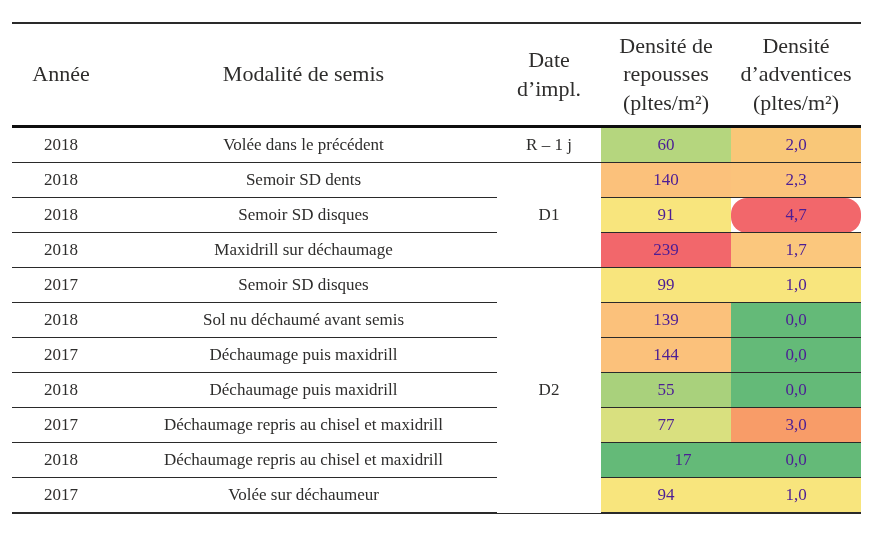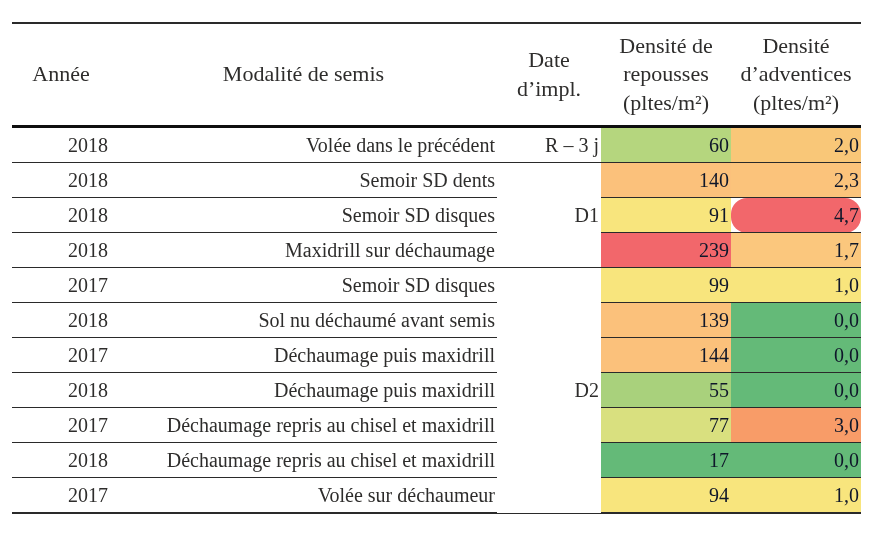--- a/index.html
+++ b/index.html
@@ -31,34 +31,34 @@
     font-size: 22px;
     line-height: 1.28;
     text-align: center;
     vertical-align: middle;
     height: 101px;
     padding: 0 2px;
     border-top: 2px solid #2a2a2a;
     border-bottom: 3px solid #0e0e0e;
   }
   tbody td {
-    font-size: 20px;
-    text-align: right;
+    font-size: 17px;
+    text-align: center;
     vertical-align: middle;
     height: 34px;
     padding: 0 2px;
     border-bottom: 1px solid #2a2a2a;
   }
   tbody tr:last-child td,
   tbody td.span-end {
     border-bottom: 2px solid #2a2a2a;
   }
   td.date-cell { border-bottom: 1px solid #2a2a2a; }
   td.date-span { vertical-align: middle; }
-  td.value-cell { color: #0f172a; }
+  td.value-cell { color: #4c1d95; }
 </style>
 </head>
 <body>
 
 <div class="page">
   <table class="density-table">
     <colgroup>
       <col class="c-annee">
         <col class="c-modalite">
         <col class="c-date">
@@ -71,21 +71,21 @@
         <th>Modalité de semis</th>
         <th>Date d’impl.</th>
         <th>Densité de repousses (pltes/m²)</th>
         <th>Densité d’adventices (pltes/m²)</th>
       </tr>
     </thead>
     <tbody>
       <tr>
         <td>2018</td>
         <td>Volée dans le précédent</td>
-        <td class="date-cell">R – 3 j</td>
+        <td class="date-cell">R – 1 j</td>
         <td class="value-cell" style="background: rgb(181, 214, 126);">60</td>
         <td class="value-cell" style="background: rgb(249, 199, 120);">2,0</td>
       </tr>
       <tr>
         <td>2018</td>
         <td>Semoir SD dents</td>
         <td class="date-span" rowspan="3">D1</td>
         <td class="value-cell" style="background: rgb(251, 193, 123);">140</td>
         <td class="value-cell" style="background: rgb(251, 195, 123);">2,3</td>
       </tr>

